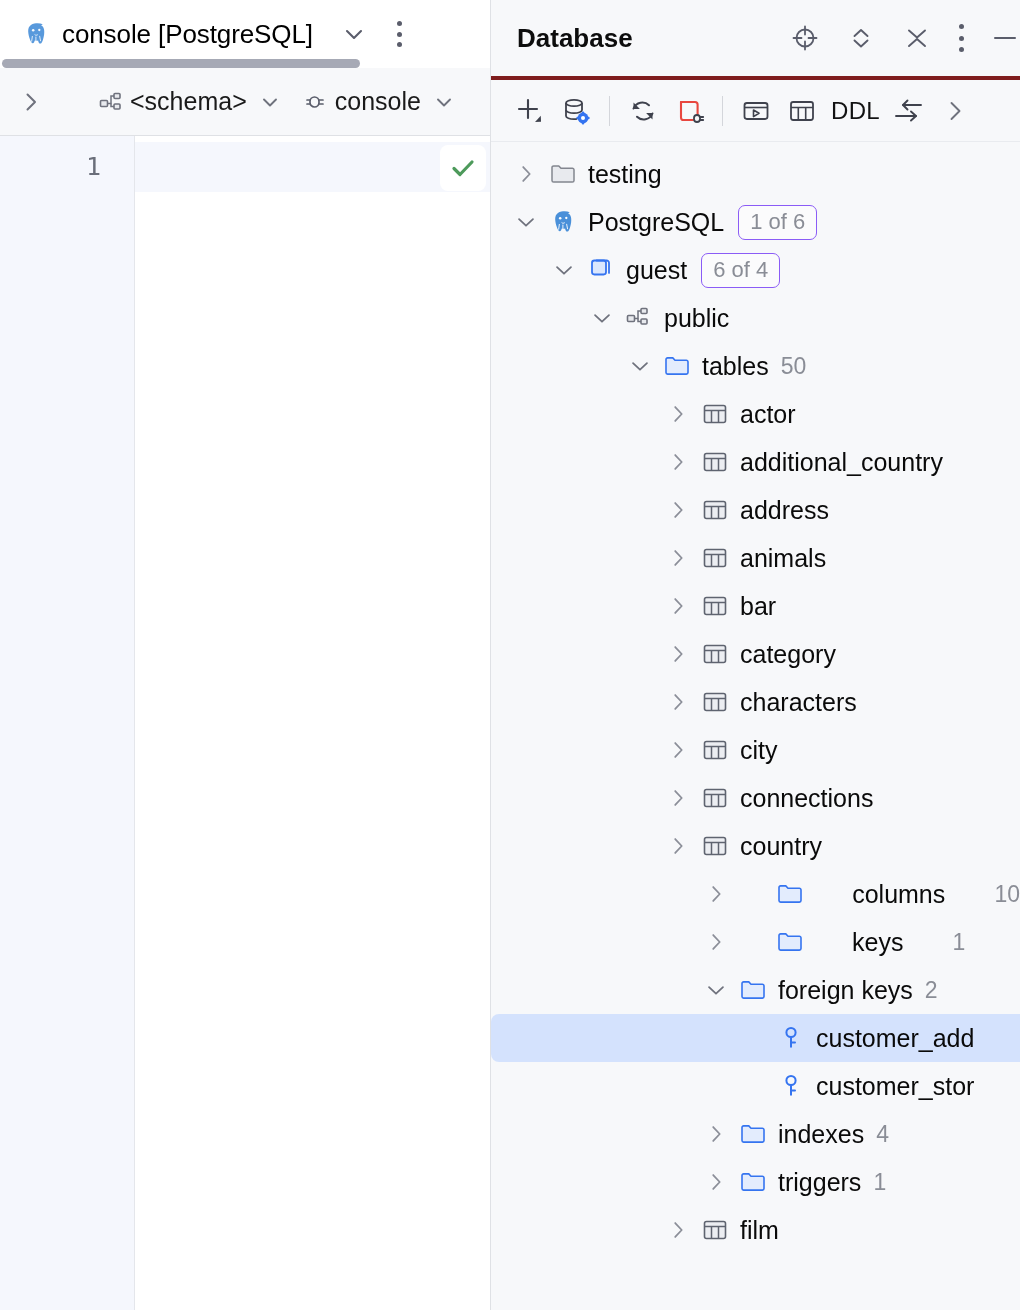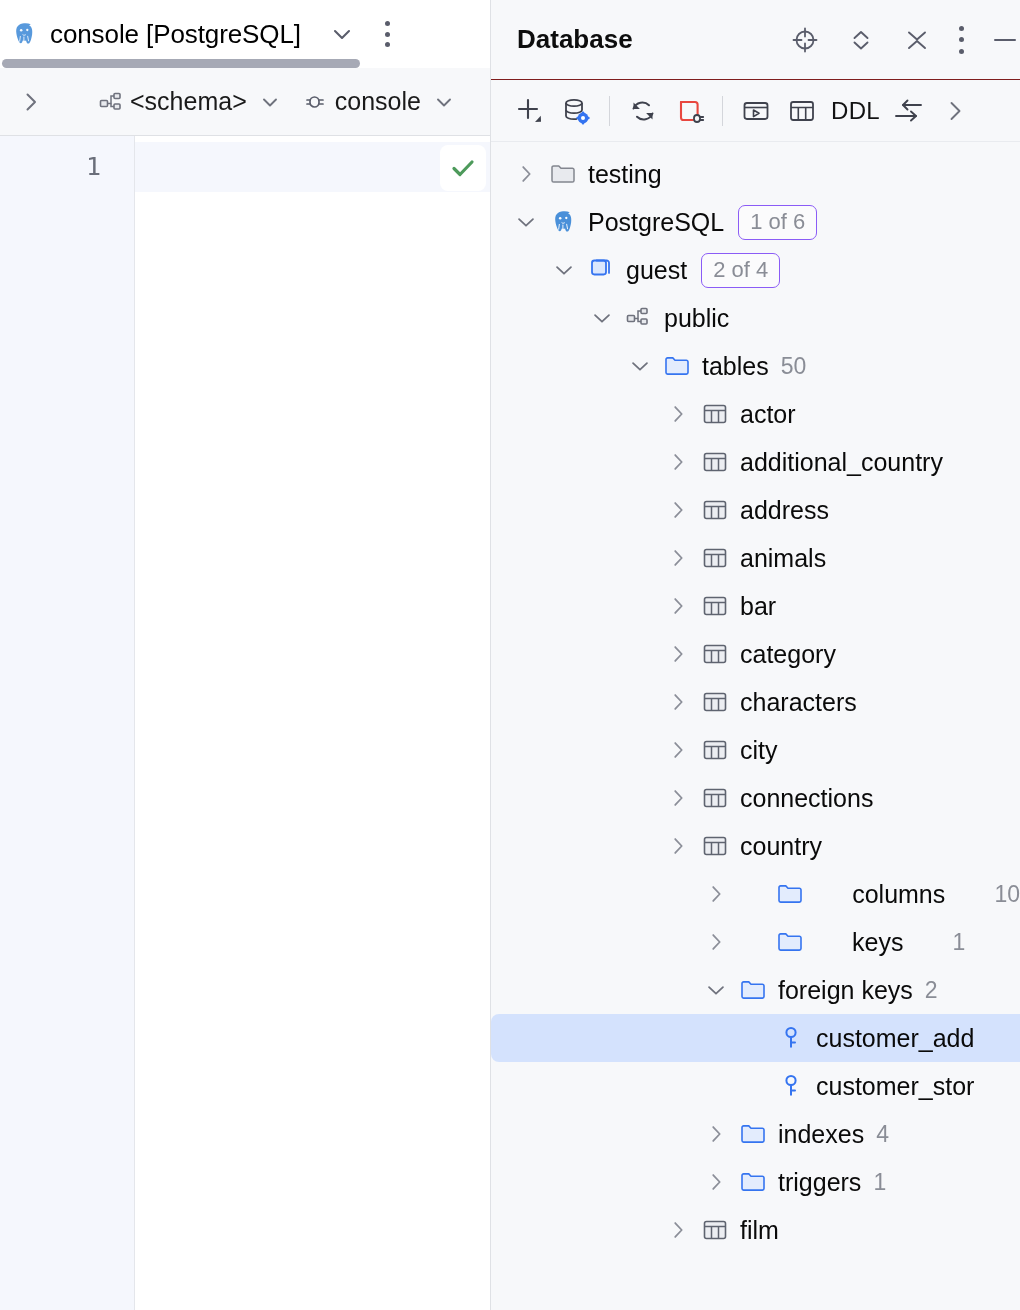--- a/index.html
+++ b/index.html
@@ -17,21 +17,21 @@
     width: 491px; height: 1310px;
     background: #ffffff;
     position: relative;
     display: flex; flex-direction: column;
     border-right: 1px solid #dfe1e5;
   }
   #editor-tabbar {
     height: 68px; flex: 0 0 68px;
     background: #ffffff;
     display: flex; align-items: center;
-    padding-left: 10px;
+    padding-left: 22px;
     position: relative;
   }
   .tab-pg-icon { width: 28px; height: 28px; flex: 0 0 28px; margin-right: 12px; }
   #tab-title {
     font-size: 26px; color: #000000; white-space: nowrap;
     letter-spacing: -0.1px;
   }
   .tab-chevron { margin-left: 28px; width: 26px; height: 26px; flex:0 0 26px; }
   .tab-kebab { margin-left: 30px; width: 6px; height: 26px; flex: 0 0 6px;
     display: flex; flex-direction: column; justify-content: space-between; align-items: center; }
@@ -87,21 +87,21 @@
   #db-pane {
     width: 529px; height: 1310px;
     background: #f7f8fa;
     display: flex; flex-direction: column;
     position: relative;
   }
   #db-header {
     height: 80px; flex: 0 0 80px;
     display: flex; align-items: center;
     padding-left: 26px; padding-right: 0;
-    border-bottom: 1px solid #7f1d1d;
+    border-bottom: 4px solid #7f1d1d;
   }
   #db-title { font-size: 26px; font-weight: bold; color: #0d0d0d; }
   #db-header-actions { margin-left: auto; display: flex; align-items: center; gap: 26px; }
   .hdr-btn { width: 30px; height: 30px; display:flex; align-items:center; justify-content:center; }
   .hdr-kebab { width: 6px; height: 28px; display:flex; flex-direction:column;
     justify-content: space-between; align-items:center; }
   .hdr-kebab i { display:block; width:5px; height:5px; border-radius:50%; background:#5a5d6b; }
 
   #db-toolbar {
     height: 62px; flex: 0 0 62px;
@@ -414,21 +414,21 @@
               <path d="M6.5 11l7.5 7 7.5-7" stroke="#6f727d" stroke-width="1.9" fill="none" stroke-linecap="round" stroke-linejoin="round"></path>
             </svg>
           </span>
           <span class="node-icon">
             <svg viewBox="0 0 28 28" width="28" height="28">
               <rect x="5" y="4.5" width="14" height="14" rx="2.4" fill="#dbe7fd" stroke="#3574f0" stroke-width="1.8"></rect>
               <path d="M9.5 4.5h10A2.4 2.4 0 0 1 22 6.9v10" stroke="#3574f0" stroke-width="1.8" fill="none" stroke-linecap="round"></path>
             </svg>
           </span>
           <span class="node-label">guest</span>
-          <span class="node-badge-pill">2 of 4</span>
+          <span class="node-badge-pill">6 of 4</span>
         </div>
         <div class="tree-row" style="padding-left: 98px;">
           <span class="twisty">
             <svg viewBox="0 0 28 28" width="26" height="26">
               <path d="M6.5 11l7.5 7 7.5-7" stroke="#6f727d" stroke-width="1.9" fill="none" stroke-linecap="round" stroke-linejoin="round"></path>
             </svg>
           </span>
           <span class="node-icon">
             <svg viewBox="0 0 28 28" width="28" height="28">
               <g stroke="#6f727d" stroke-width="1.6" fill="#e8eaee">

